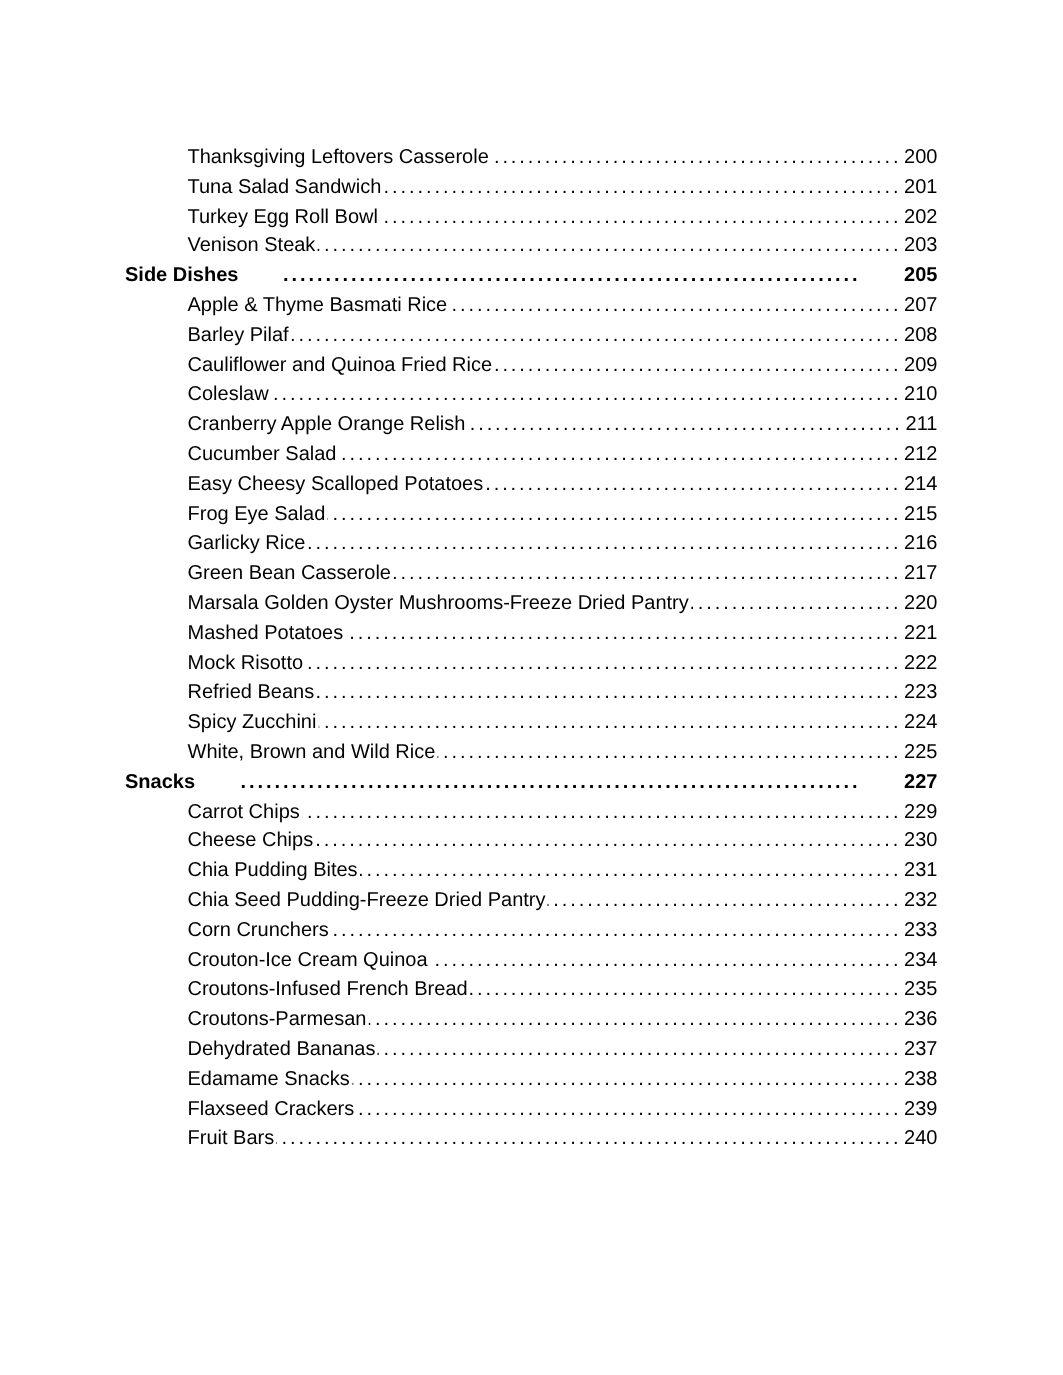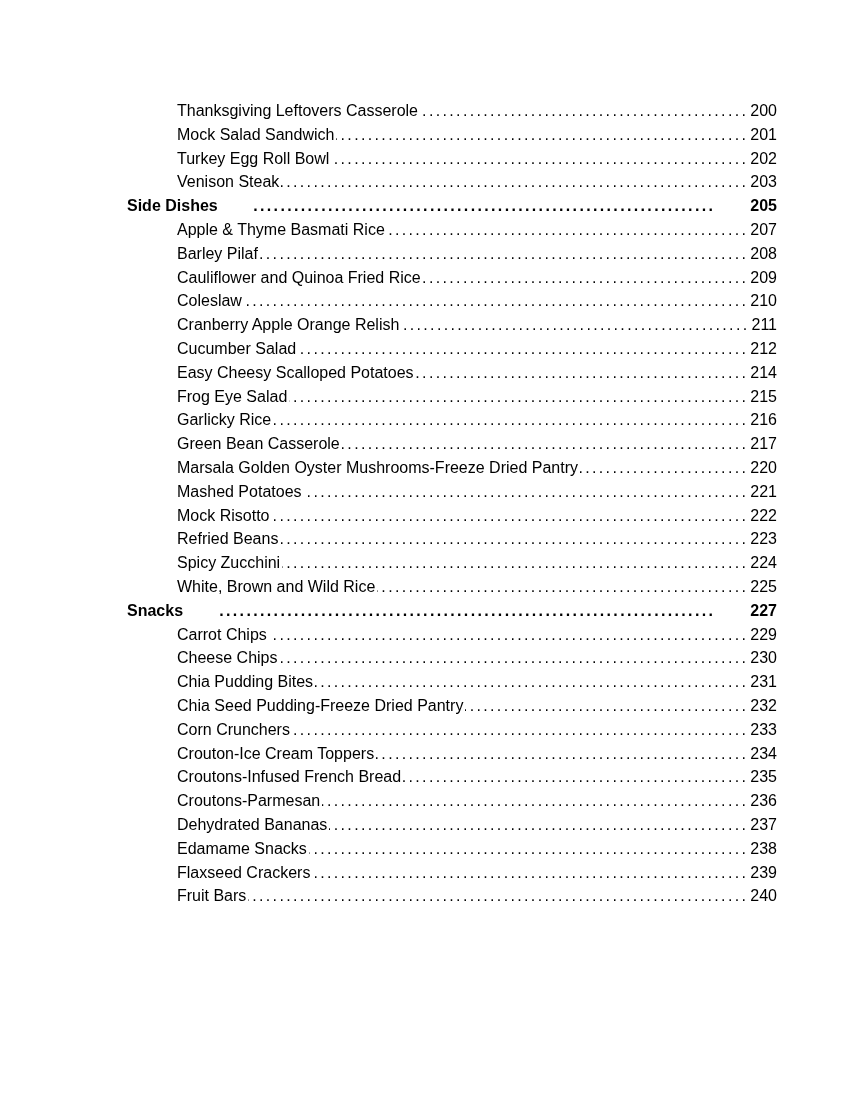--- a/index.html
+++ b/index.html
@@ -16,23 +16,22 @@
   }
   .page {
     position: relative;
     width: 850px;
     height: 1100px;
     background: #ffffff;
   }
   .toc-list {
     position: absolute;
     left: 100px;
-    top: 99px;
+    top: 114px;
     width: 650px;
-    margin-left: 27px;
   }
   .toc-row {
     display: flex;
     align-items: baseline;
     line-height: 23.8px;
     font-size: 16px;
     white-space: nowrap;
   }
   .toc-row .title {
     flex: 0 0 auto;
@@ -66,21 +65,21 @@
 <body>
 
 <div class="page">
   <div class="toc-list">
       <div class="toc-row level2">
     <span class="title">Thanksgiving Leftovers Casserole</span>
     <span class="leader"></span>
     <span class="page-num">200</span>
   </div>
       <div class="toc-row level2">
-    <span class="title">Mock Salad Sandwich</span>
+    <span class="title">Tuna Salad Sandwich</span>
     <span class="leader"></span>
     <span class="page-num">201</span>
   </div>
       <div class="toc-row level2">
     <span class="title">Turkey Egg Roll Bowl</span>
     <span class="leader"></span>
     <span class="page-num">202</span>
   </div>
       <div class="toc-row level2">
     <span class="title">Venison Steak</span>
@@ -196,21 +195,21 @@
     <span class="title">Chia Seed Pudding-Freeze Dried Pantry</span>
     <span class="leader"></span>
     <span class="page-num">232</span>
   </div>
       <div class="toc-row level2">
     <span class="title">Corn Crunchers</span>
     <span class="leader"></span>
     <span class="page-num">233</span>
   </div>
       <div class="toc-row level2">
-    <span class="title">Crouton-Ice Cream Toppers</span>
+    <span class="title">Crouton-Ice Cream Quinoa</span>
     <span class="leader"></span>
     <span class="page-num">234</span>
   </div>
       <div class="toc-row level2">
     <span class="title">Croutons-Infused French Bread</span>
     <span class="leader"></span>
     <span class="page-num">235</span>
   </div>
       <div class="toc-row level2">
     <span class="title">Croutons-Parmesan</span>

